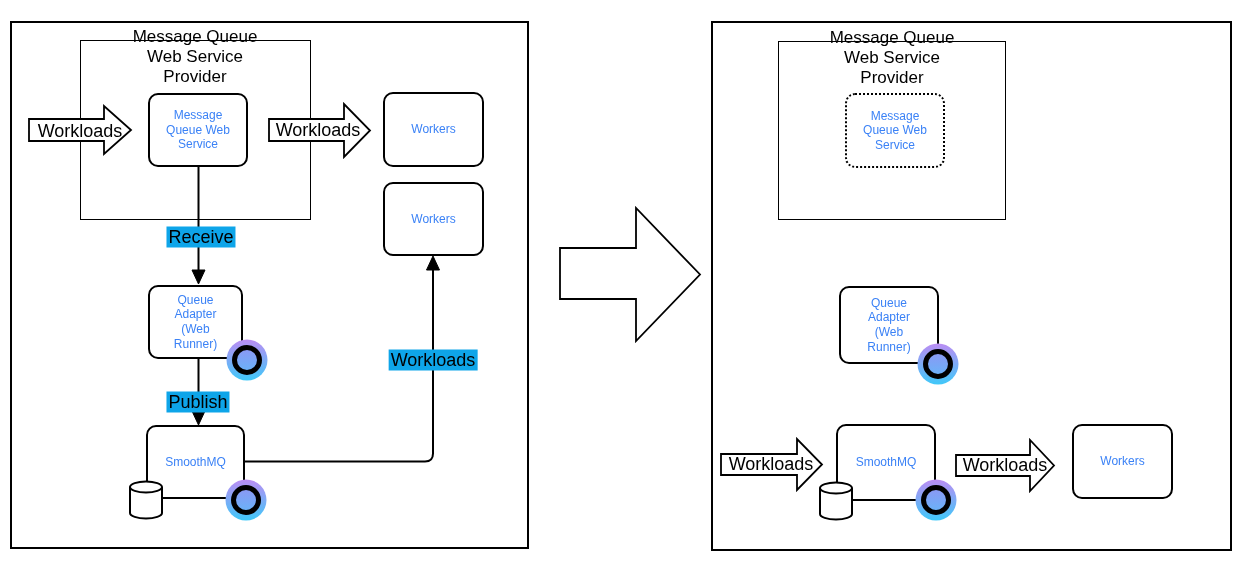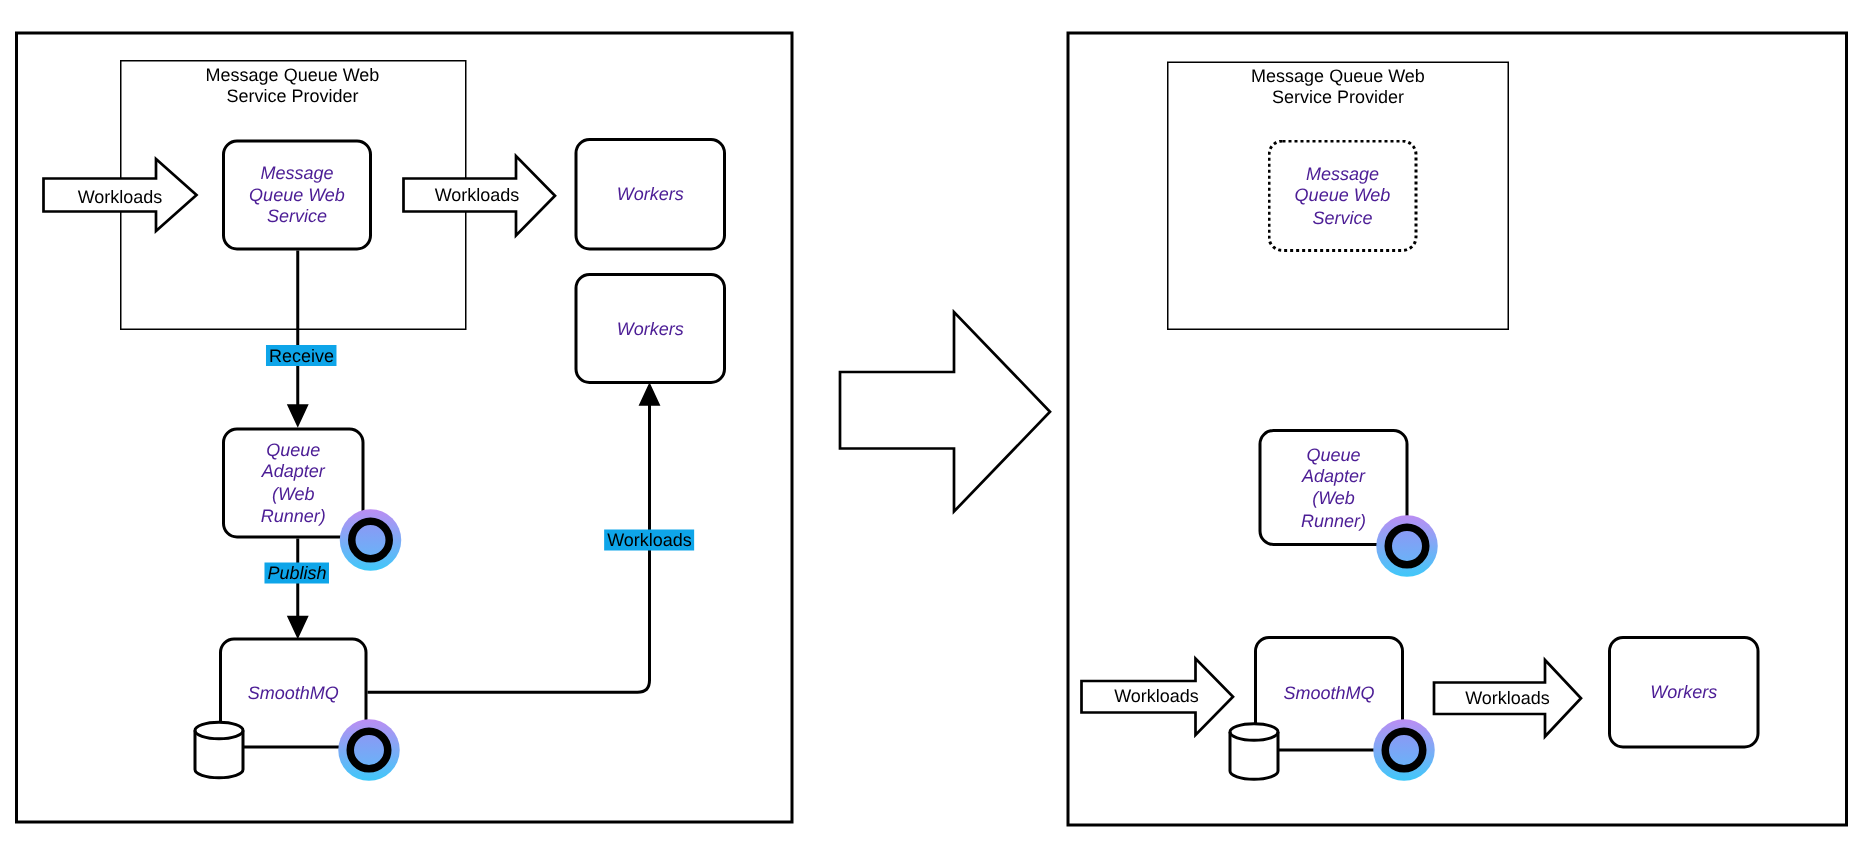--- a/index.html
+++ b/index.html
@@ -3,27 +3,27 @@
 <meta charset="utf-8">
 <style>
   * { margin:0; padding:0; box-sizing:border-box; }
   html,body { width:1250px; height:570px; background:#ffffff; overflow:hidden;
               font-family:"Liberation Sans", sans-serif; }
   .canvas { position:relative; width:1250px; height:570px; background:#ffffff; }
   .frame { position:absolute; border:2px solid #000; background:transparent; }
   .pbox  { position:absolute; border:1.5px solid #000; background:#fff; }
   .node  { position:absolute; border:2px solid #000; border-radius:10px; background:#fff;
            display:flex; align-items:center; justify-content:center; text-align:center;
-           font-size:12px; line-height:1.22; color:#4c1d95; padding:16px;font-style:italic; }
+           font-size:12px; line-height:1.22; color:#3b82f6; padding:16px; }
   .node.dotted { border:2px dotted #000; }
-  .label { position:absolute; transform:translate(-50%,-50%); font-size:12px; color:#000;
+  .label { position:absolute; transform:translate(-50%,-50%); font-size:18px; color:#000;
            white-space:nowrap; text-align:center; }
   .label.bgwhite { background:#0ea5e9; padding:0 2px; }
   .ptitle { position:absolute; transform:translate(-50%,-50%); width:150px; text-align:center;
-            font-size:12px; line-height:1.18; color:#000; }
+            font-size:17px; line-height:1.18; color:#000; }
   svg.overlay { position:absolute; left:0; top:0; width:1250px; height:570px; pointer-events:none; }
   .toplabels { position:absolute; left:0; top:0; width:1250px; height:570px; pointer-events:none; }
   .toplabels .label { pointer-events:auto; }
 </style>
 </head>
 <body>
 
 <div class="canvas">
 
   <div class="frame" style="left:10px; top:21px; width:519px; height:528px;"></div>
@@ -121,20 +121,20 @@
     </g>
   </svg>
 
   <div class="toplabels">
     <div class="ptitle" style="left:195px; top:57px;">Message Queue Web Service Provider</div>
     <div class="ptitle" style="left:892px; top:58px;">Message Queue Web Service Provider</div>
 
     <div class="label" style="left:80px; top:131px;">Workloads</div>
     <div class="label" style="left:318px; top:130px;">Workloads</div>
     <div class="label bgwhite" style="left:201px; top:237px;">Receive</div>
-    <div class="label bgwhite" style="left:198px; top:382px;font-style:italic;">Publish</div>
+    <div class="label bgwhite" style="left:198px; top:402px;">Publish</div>
     <div class="label bgwhite" style="left:433px; top:360px;">Workloads</div>
 
     <div class="label" style="left:771px; top:464px;">Workloads</div>
     <div class="label" style="left:1005px; top:465px;">Workloads</div>
   </div>
 
 </div>
 
 </body></html>

